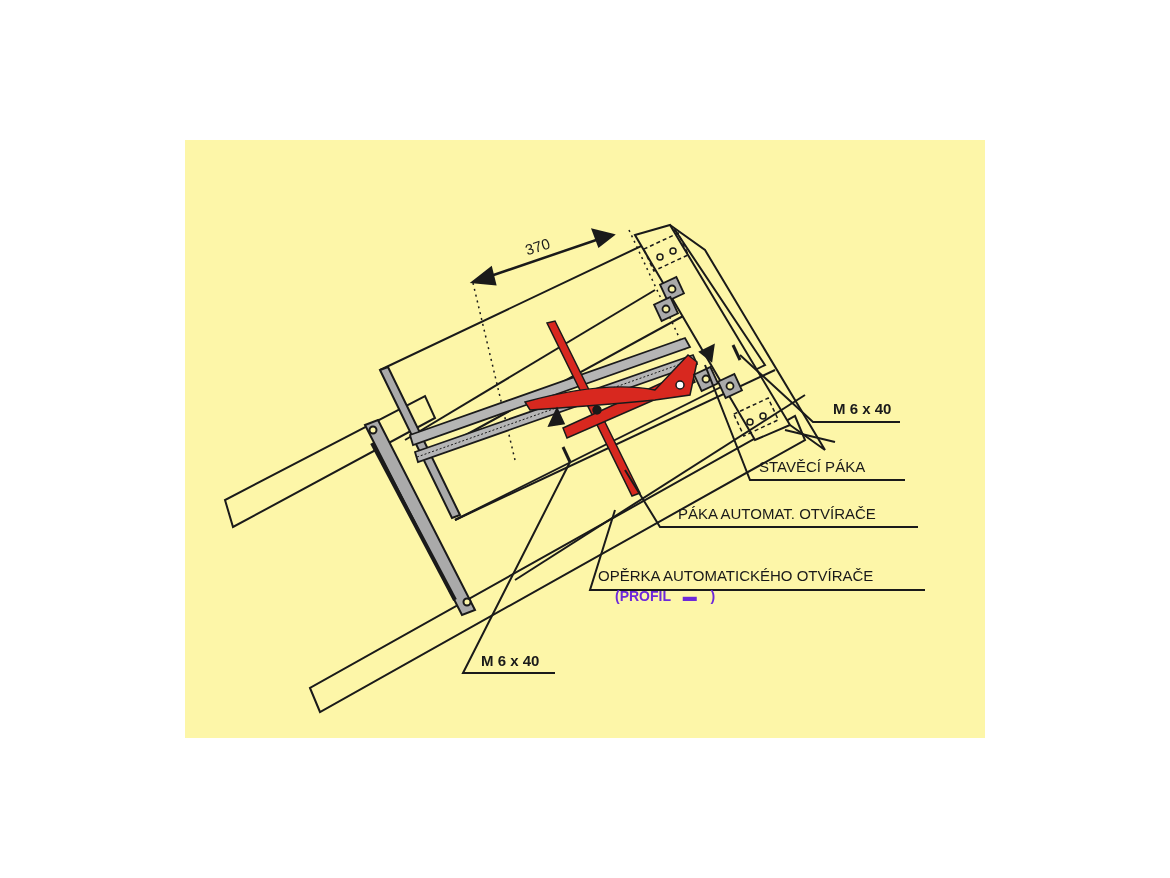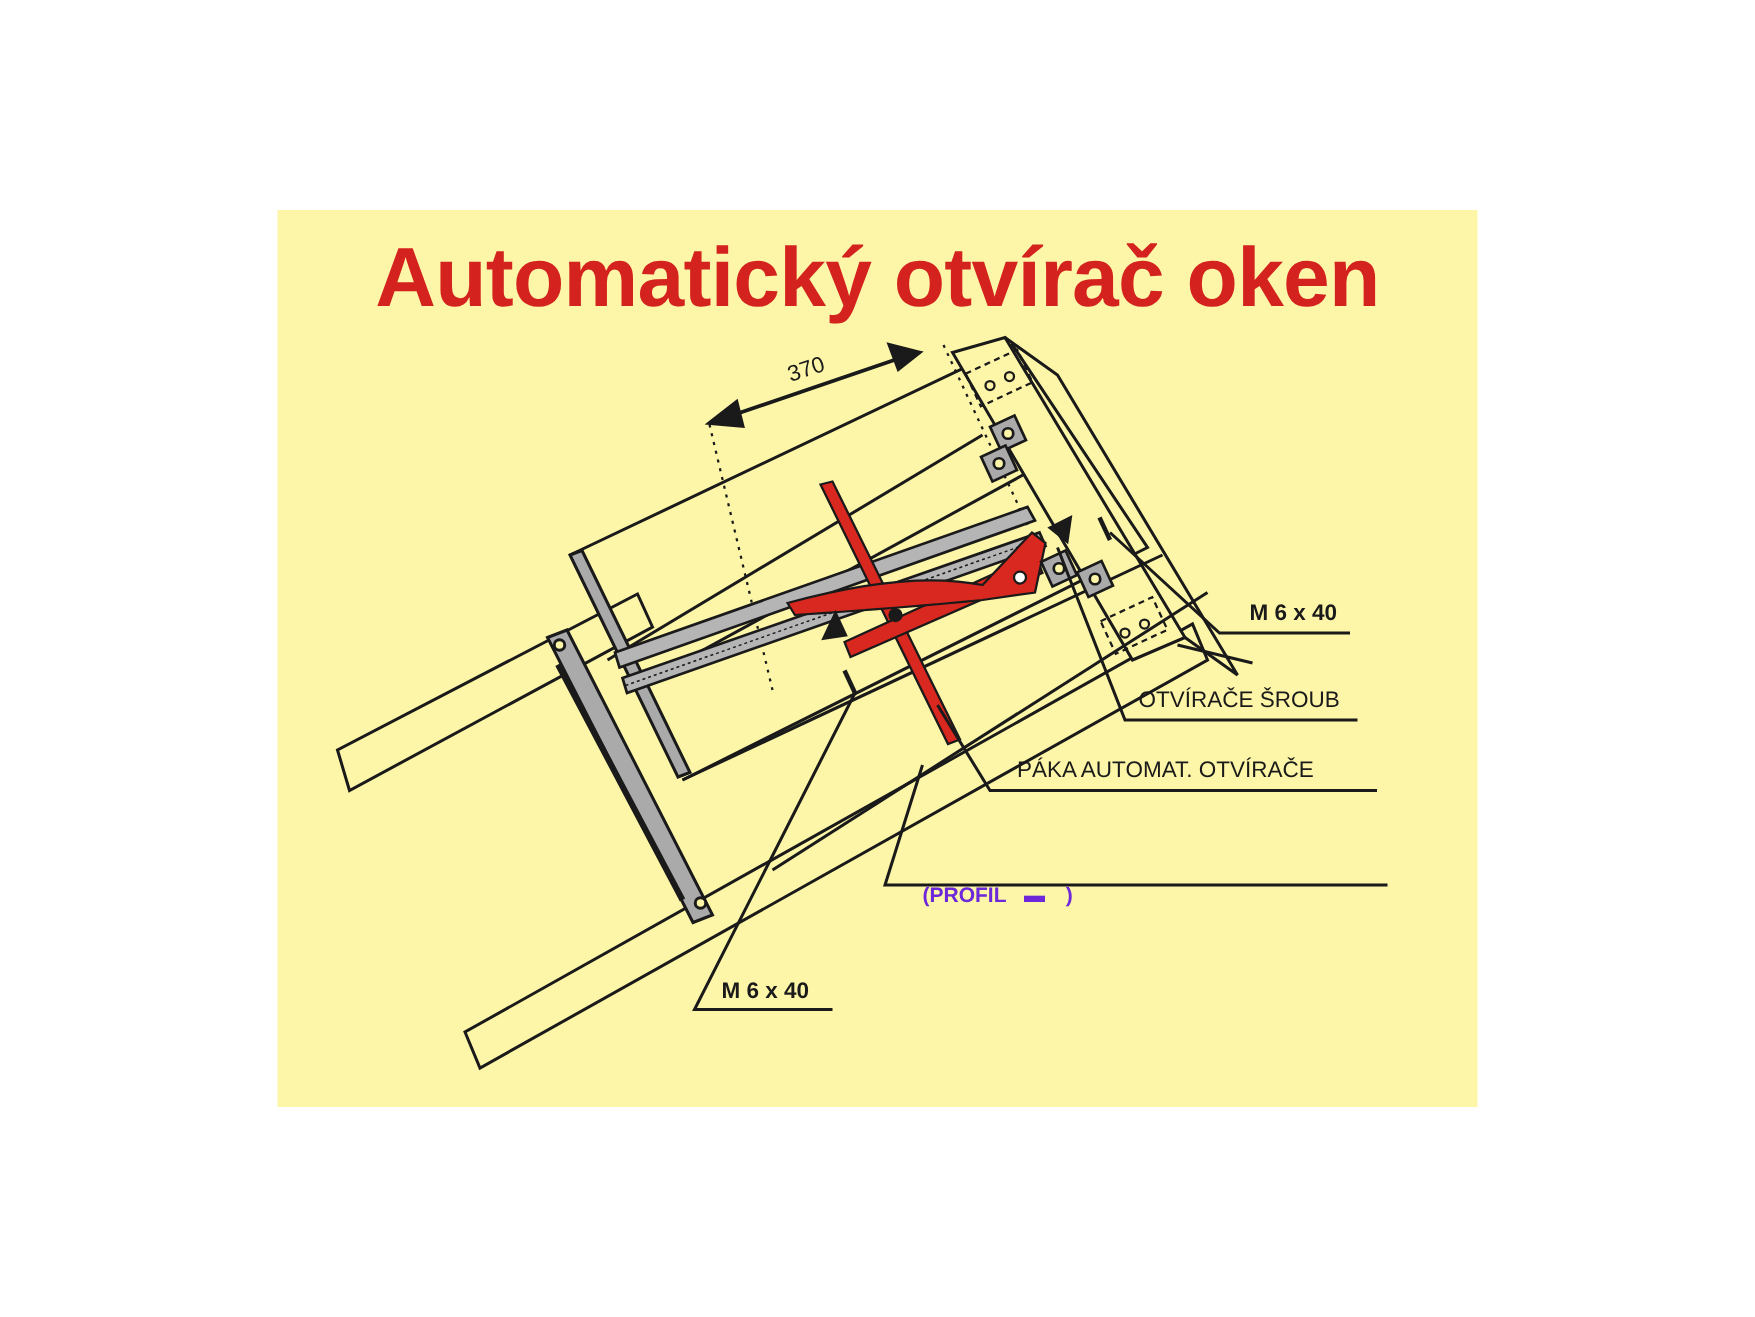--- a/index.html
+++ b/index.html
@@ -103,30 +103,30 @@
 
     <g stroke="#1a1a1a" stroke-width="2" fill="none">
       <polyline points="555,215 628,282 715,282"></polyline>
       <polyline points="520,225 565,340 720,340"></polyline>
       <polyline points="440,330 475,387 733,387"></polyline>
       <polyline points="430,370 405,450 740,450"></polyline>
       <polyline points="385,322 278,533 370,533"></polyline>
     </g>
   </svg>
 
-  <div class="title">Automatický otvírač oken</div>
 
   <div class="lbl" style="left:340px; top:98px; font-size:15px; transform:rotate(-18deg);">370</div>
 
   <div class="lbl bold" style="left:648px; top:260px;">M 6 x 40</div>
 
-  <div class="lbl" style="left:574px; top:318px;">OTVÍRAČE ŠROUB</div>
+  <div class="lbl" style="left:574px; top:318px;">STAVĚCÍ PÁKA</div>
 
   <div class="lbl" style="left:493px; top:365px;text-align:right;">PÁKA AUTOMAT. OTVÍRAČE</div>
 
+  <div class="lbl" style="left:413px; top:427px;">OPĚRKA AUTOMATICKÉHO OTVÍRAČE</div>
 
   <div style="position:absolute; left:430px; top:448px; font-size:14px; font-weight:bold; color:#6d28d9; white-space:nowrap; font-family:'Liberation Sans', sans-serif;">
     <span>(PROFIL</span>
     <span style="margin:0 10px 0 8px;">▬</span>
     <span>)</span>
   </div>
 
   <div class="lbl bold" style="left:296px; top:512px;">M 6 x 40</div>
 </div>
 

